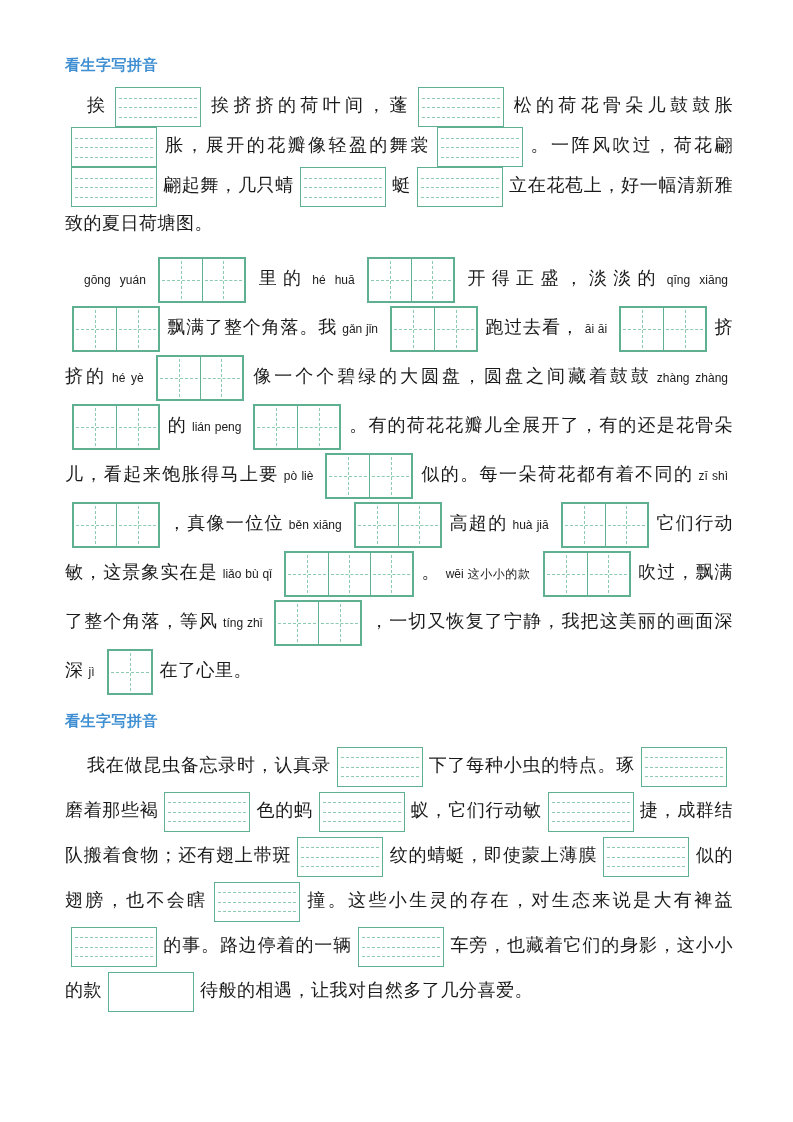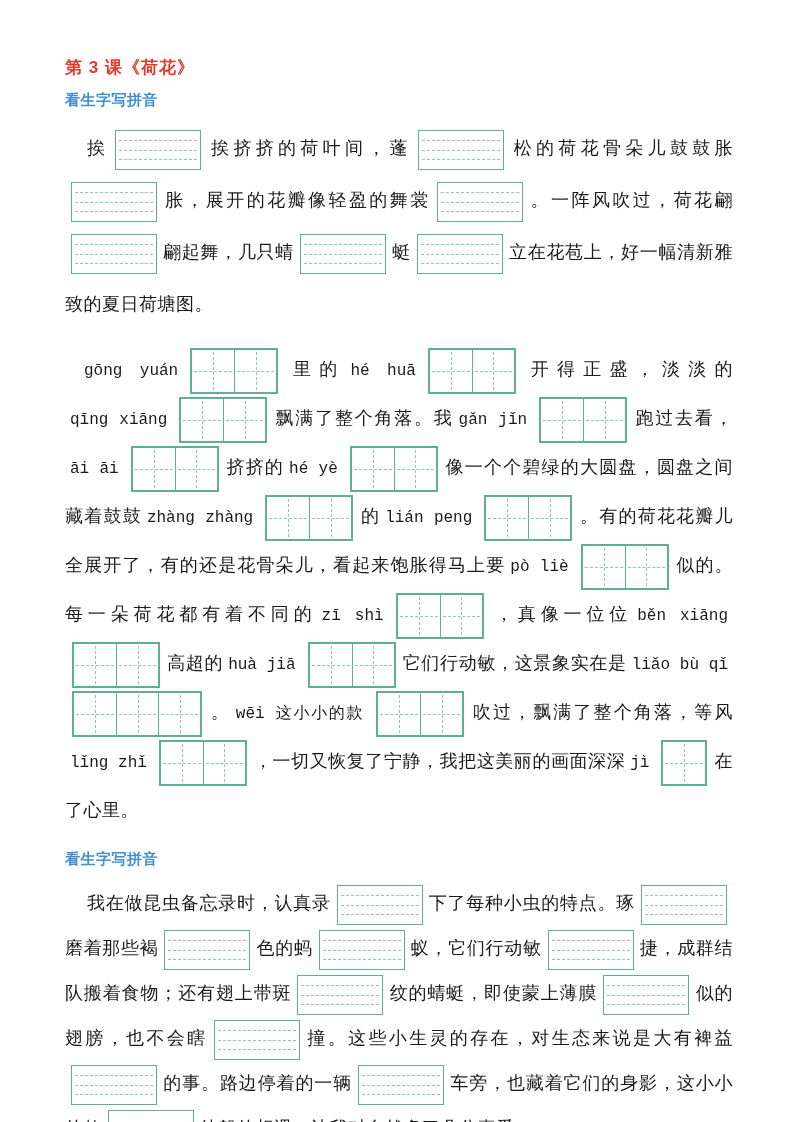--- a/index.html
+++ b/index.html
@@ -16,31 +16,31 @@
     margin:0 0 12px 0;letter-spacing:1px;
     font-family:"Liberation Sans","DejaVu Sans",sans-serif;
   }
   .section-title.second{margin-top:26px;}
   .sub-heading{
     font-size:15px;font-weight:bold;color:var(--blue,#3f8fd2);
     margin:0 0 12px 0;letter-spacing:0.5px;
     font-family:"Liberation Sans","DejaVu Sans",sans-serif;
   }
   .para{
-    font-size:18px;line-height:52px;text-align:justify;
+    font-size:18px;line-height:32px;text-align:justify;
     margin:0 0 16px 0;letter-spacing:0.5px;
   }
   .para.tight{line-height:47px;}
   .para.tighter{line-height:45px;margin-bottom:10px;}
   .para.indent{text-indent:22px;}
   .para.small-indent{text-indent:14px;}
   .cn{font-family:"Liberation Serif","DejaVu Serif",serif;}
   .py{
-    font-family:Liberation Mono, monospace;
-    font-size:16px;letter-spacing:0;margin:0 5px;white-space:nowrap;
+    font-family:Liberation Sans, sans-serif;
+    font-size:12px;letter-spacing:0;margin:0 5px;white-space:nowrap;
   }
   
   .pybox{
     display:inline-block;position:relative;vertical-align:middle;
     width:86px;height:40px;margin:0 6px;
     border:1.5px solid var(--boxb,#5fb091);
     background:#fff;box-sizing:border-box;text-indent:0;
   }
   .pybox .dl{
     position:absolute;left:3px;right:3px;height:0;
@@ -62,21 +62,20 @@
   .gcell:after{
     content:"";position:absolute;left:2px;right:2px;top:50%;height:0;
     border-top:1px dashed var(--boxd,#8ccbaf);
   }
 </style>
 </head>
 <body style="--red: #e23b2e; --blue: #3f8fd2; --boxb: #5fb091; --boxd: #8ccbaf; color: rgb(26, 26, 26);">
 
 <div>
 
-  <h2 class="section-title">第 3 课《荷花》</h2>
 
   <h3 class="sub-heading">看生字写拼音</h3>
 
   <div class="para indent"><span class="cn">挨</span><span class="pybox"><span class="dl" style="top: 25%;"></span><span class="dl" style="top: 50%;"></span><span class="dl" style="top: 75%;"></span></span><span class="cn">挨挤挤的荷叶间，蓬</span><span class="pybox"><span class="dl" style="top: 25%;"></span><span class="dl" style="top: 50%;"></span><span class="dl" style="top: 75%;"></span></span><span class="cn">松的荷花骨朵儿鼓鼓胀</span><span class="pybox"><span class="dl" style="top: 25%;"></span><span class="dl" style="top: 50%;"></span><span class="dl" style="top: 75%;"></span></span><span class="cn">胀，展开的花瓣像轻盈的舞裳</span><span class="pybox"><span class="dl" style="top: 25%;"></span><span class="dl" style="top: 50%;"></span><span class="dl" style="top: 75%;"></span></span><span class="cn">。一阵风吹过，荷花翩</span><span class="pybox"><span class="dl" style="top: 25%;"></span><span class="dl" style="top: 50%;"></span><span class="dl" style="top: 75%;"></span></span><span class="cn">翩起舞，几只蜻</span><span class="pybox"><span class="dl" style="top: 25%;"></span><span class="dl" style="top: 50%;"></span><span class="dl" style="top: 75%;"></span></span><span class="cn">蜓</span><span class="pybox"><span class="dl" style="top: 25%;"></span><span class="dl" style="top: 50%;"></span><span class="dl" style="top: 75%;"></span></span><span class="cn">立在花苞上，好一幅清新雅致的夏日荷塘图。</span></div>
 
 
   <div class="para small-indent tight"><span class="py">gōng yuán</span><span class="gridbox">
         <span class="gcell"></span>
         <span class="gcell"></span>
       </span><span class="cn">里的</span><span class="py">hé huā</span><span class="gridbox">
@@ -112,21 +111,21 @@
       </span><span class="cn">高超的</span><span class="py">huà jiā</span><span class="gridbox">
         <span class="gcell"></span>
         <span class="gcell"></span>
       </span><span class="cn">它们行动敏，这景象实在是</span><span class="py">liǎo bù qǐ</span><span class="gridbox">
         <span class="gcell"></span>
         <span class="gcell"></span>
         <span class="gcell"></span>
       </span><span class="cn">。</span><span class="py">wēi 这小小的款</span><span class="gridbox">
         <span class="gcell"></span>
         <span class="gcell"></span>
-      </span><span class="cn">吹过，飘满了整个角落，等风</span><span class="py">lǐng zhǐ</span><span class="gridbox">
+      </span><span class="cn">吹过，飘满了整个角落，等风</span><span class="py">tíng zhǐ</span><span class="gridbox">
         <span class="gcell"></span>
         <span class="gcell"></span>
       </span><span class="cn">，一切又恢复了宁静，我把这美丽的画面深深</span><span class="py">jì</span><span class="gridbox">
         <span class="gcell"></span>
       </span><span class="cn">在了心里。</span></div>
 
 
   <h3 class="sub-heading">看生字写拼音</h3>
 
   <div class="para indent tighter"><span class="cn">我在做昆虫备忘录时，认真录</span><span class="pybox"><span class="dl" style="top: 25%;"></span><span class="dl" style="top: 50%;"></span><span class="dl" style="top: 75%;"></span></span><span class="cn">下了每种小虫的特点。琢</span><span class="pybox"><span class="dl" style="top: 25%;"></span><span class="dl" style="top: 50%;"></span><span class="dl" style="top: 75%;"></span></span><span class="cn">磨着那些褐</span><span class="pybox"><span class="dl" style="top: 25%;"></span><span class="dl" style="top: 50%;"></span><span class="dl" style="top: 75%;"></span></span><span class="cn">色的蚂</span><span class="pybox"><span class="dl" style="top: 25%;"></span><span class="dl" style="top: 50%;"></span><span class="dl" style="top: 75%;"></span></span><span class="cn">蚁，它们行动敏</span><span class="pybox"><span class="dl" style="top: 25%;"></span><span class="dl" style="top: 50%;"></span><span class="dl" style="top: 75%;"></span></span><span class="cn">捷，成群结队搬着食物；还有翅上带斑</span><span class="pybox"><span class="dl" style="top: 25%;"></span><span class="dl" style="top: 50%;"></span><span class="dl" style="top: 75%;"></span></span><span class="cn">纹的蜻蜓，即使蒙上薄膜</span><span class="pybox"><span class="dl" style="top: 25%;"></span><span class="dl" style="top: 50%;"></span><span class="dl" style="top: 75%;"></span></span><span class="cn">似的翅膀，也不会瞎</span><span class="pybox"><span class="dl" style="top: 25%;"></span><span class="dl" style="top: 50%;"></span><span class="dl" style="top: 75%;"></span></span><span class="cn">撞。这些小生灵的存在，对生态来说是大有裨益</span><span class="pybox"><span class="dl" style="top: 25%;"></span><span class="dl" style="top: 50%;"></span><span class="dl" style="top: 75%;"></span></span><span class="cn">的事。路边停着的一辆</span><span class="pybox"><span class="dl" style="top: 25%;"></span><span class="dl" style="top: 50%;"></span><span class="dl" style="top: 75%;"></span></span><span class="cn">车旁，也藏着它们的身影，这小小的款</span><span class="pybox"></span><span class="cn">待般的相遇，让我对自然多了几分喜爱。</span></div>

